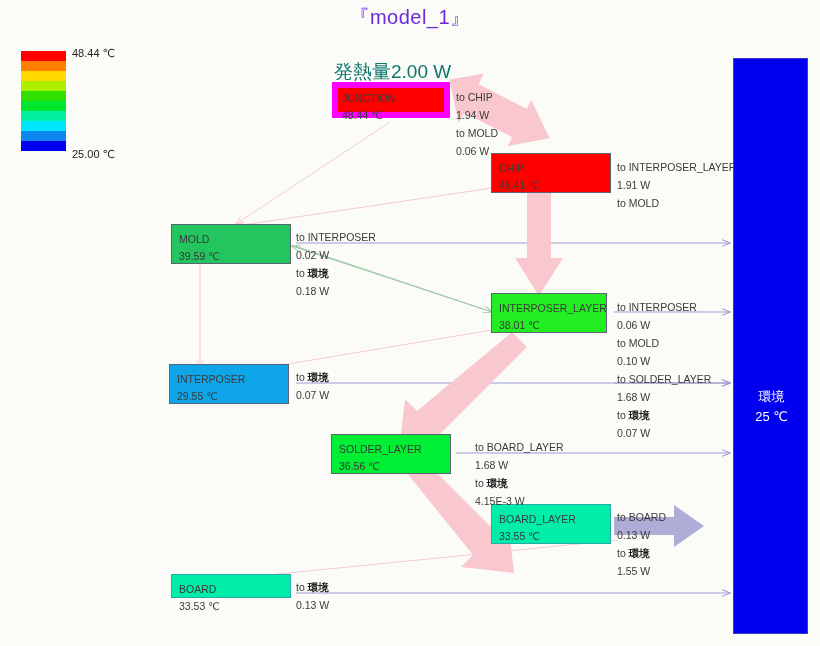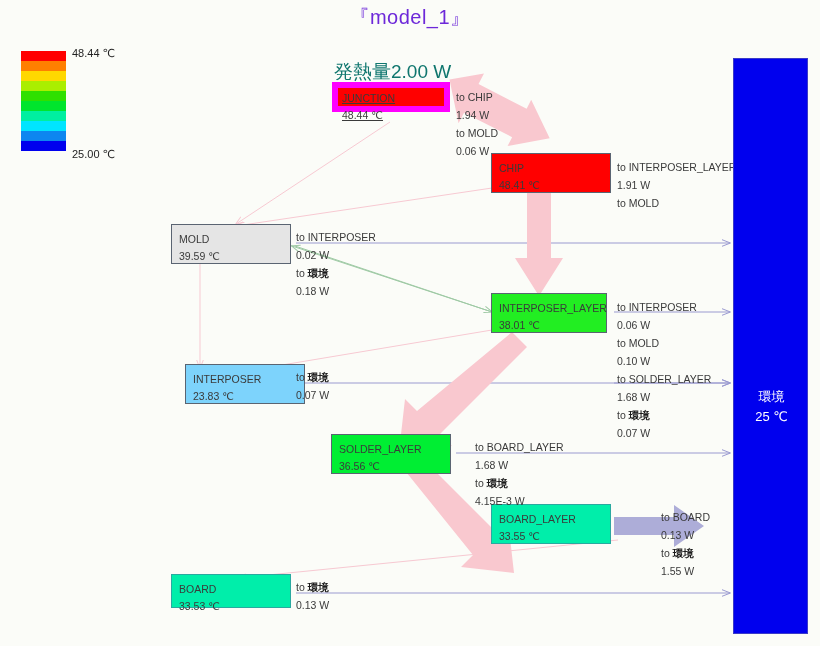--- a/index.html
+++ b/index.html
@@ -134,56 +134,56 @@
       <path d="M 398,462 L 412,448 L 496,532 L 508,520 L 514,573 L 461,567 L 473,555 Z"></path>
     </g>
 
     <g fill="#adadd8">
       <path d="M 614,517 L 674,517 L 674,505 L 704,526 L 674,547 L 674,535 L 614,535 Z"></path>
     </g>
   </svg>
 
   <div class="srccap">発熱量2.00 W</div>
 
-  <div class="node src" style="left: 332px; top: 82px; width: 118px; height: 30px; background: rgb(255, 0, 0); border-color: rgb(255, 0, 255); text-decoration: underline;">
+  <div class="node src" style="left: 332px; top: 82px; width: 118px; height: 36px; background: rgb(255, 0, 0); border-color: rgb(255, 0, 255);">
     <span class="nm">JUNCTION</span>
     <span class="tp">48.44 ℃</span>
   </div>
 
   <div class="node" style="left: 491px; top: 153px; width: 120px; height: 40px; background: rgb(255, 0, 0); border-color: rgb(90, 100, 114);">
     <span class="nm">CHIP</span>
     <span class="tp">48.41 ℃</span>
   </div>
 
-  <div class="node" style="left: 171px; top: 224px; width: 120px; height: 40px; background: #e5e5e5; border-color: rgb(90, 100, 114);">
+  <div class="node" style="left: 171px; top: 224px; width: 120px; height: 40px; background: #22c55e; border-color: rgb(90, 100, 114);">
     <span class="nm">MOLD</span>
     <span class="tp">39.59 ℃</span>
   </div>
 
   <div class="node" style="left: 491px; top: 293px; width: 116px; height: 40px; background: rgb(34, 238, 34); border-color: rgb(90, 100, 114);">
     <span class="nm">INTERPOSER_LAYER</span>
     <span class="tp">38.01 ℃</span>
   </div>
 
-  <div class="node" style="left: 185px; top: 364px; width: 120px; height: 40px; background: #7dd3fc; border-color: rgb(90, 100, 114);">
+  <div class="node" style="left: 169px; top: 364px; width: 120px; height: 40px; background: #0ea5e9; border-color: rgb(90, 100, 114);">
     <span class="nm">INTERPOSER</span>
-    <span class="tp">23.83 ℃</span>
+    <span class="tp">29.55 ℃</span>
   </div>
 
   <div class="node" style="left: 331px; top: 434px; width: 120px; height: 40px; background: rgb(0, 238, 51); border-color: rgb(90, 100, 114);">
     <span class="nm">SOLDER_LAYER</span>
     <span class="tp">36.56 ℃</span>
   </div>
 
   <div class="node" style="left:491px;top:504px;width:120px;height:40px;background:#00eeaa;border-color:#2aa9a0;">
     <span class="nm">BOARD_LAYER</span>
     <span class="tp">33.55 ℃</span>
   </div>
 
-  <div class="node" style="left:171px;top:574px;width:120px;height:34px;background:#00eeaa;border-color:#2aa9a0;">
+  <div class="node" style="left:171px;top:574px;width:120px;height:24px;background:#00eeaa;border-color:#2aa9a0;">
     <span class="nm">BOARD</span>
     <span class="tp">33.53 ℃</span>
   </div>
 
   <div class="elabel" style="left:456px;top:88px;">
       <div>to CHIP</div>
       <div>1.94 W</div>
       <div>to MOLD</div>
       <div>0.06 W</div>
     </div>
@@ -211,21 +211,21 @@
   <div class="elabel" style="left:296px;top:368px;">
       <div><span class="to">to </span><span class="jp">環境</span></div>
       <div>0.07 W</div>
     </div>
   <div class="elabel" style="left:456px;top:438px;margin-left:19px;">
       <div>to BOARD_LAYER</div>
       <div>1.68 W</div>
       <div><span class="to">to </span><span class="jp">環境</span></div>
       <div>4.15E-3 W</div>
     </div>
-  <div class="elabel" style="left:617px;top:508px;margin-left:44px;">
+  <div class="elabel" style="left:617px;top:508px;">
       <div>to BOARD</div>
       <div>0.13 W</div>
       <div><span class="to">to </span><span class="jp">環境</span></div>
       <div>1.55 W</div>
     </div>
   <div class="elabel" style="left:296px;top:578px;">
       <div><span class="to">to </span><span class="jp">環境</span></div>
       <div>0.13 W</div>
     </div>
 

